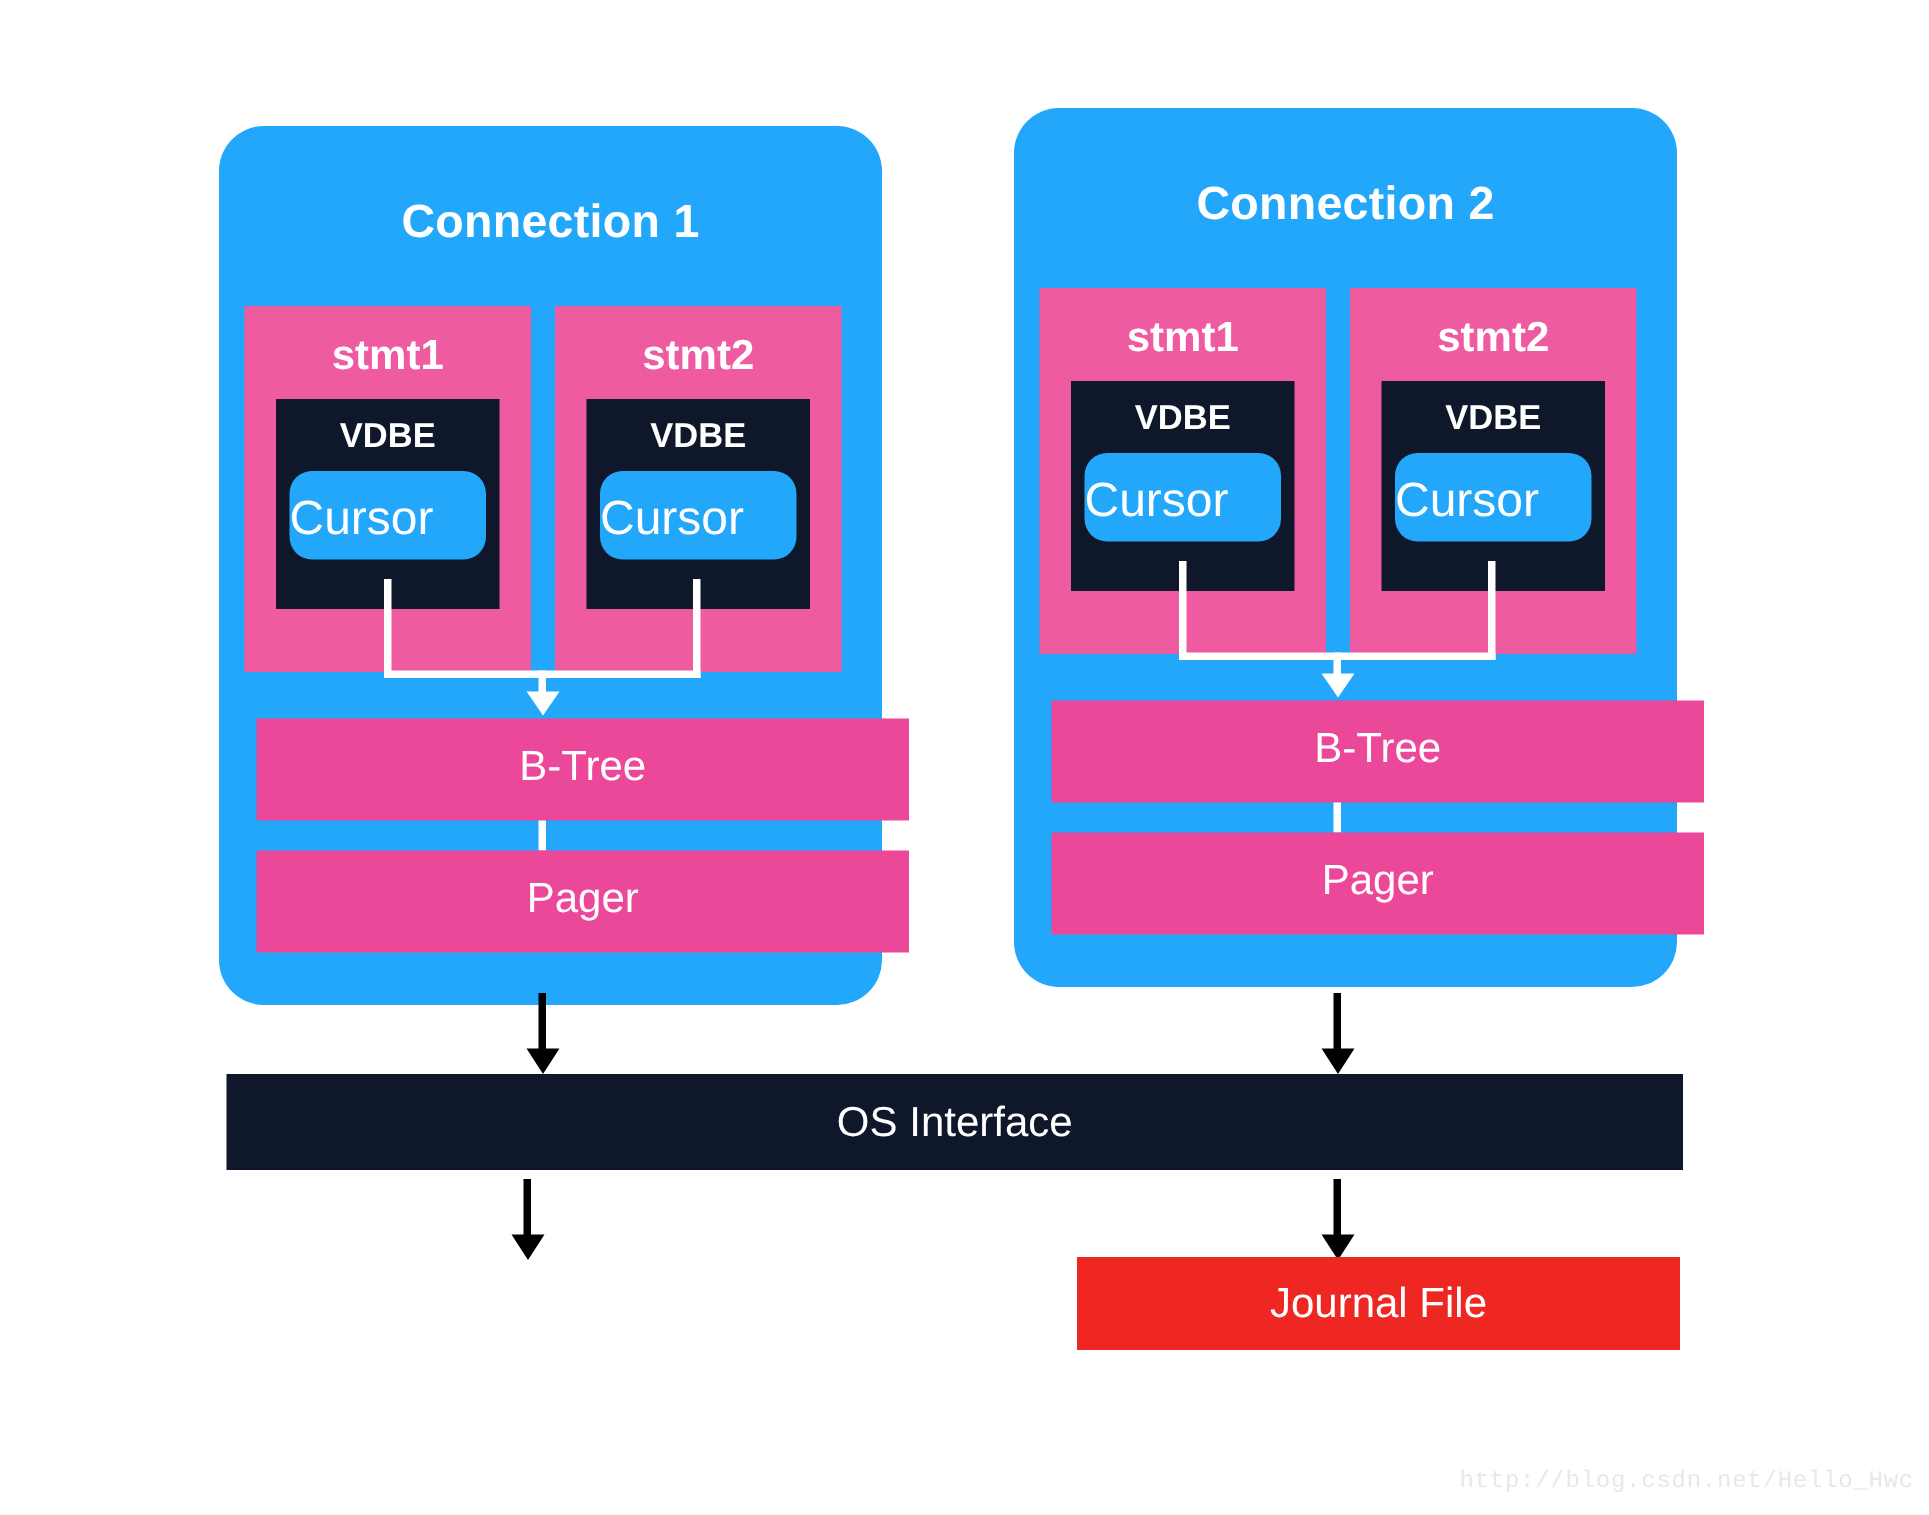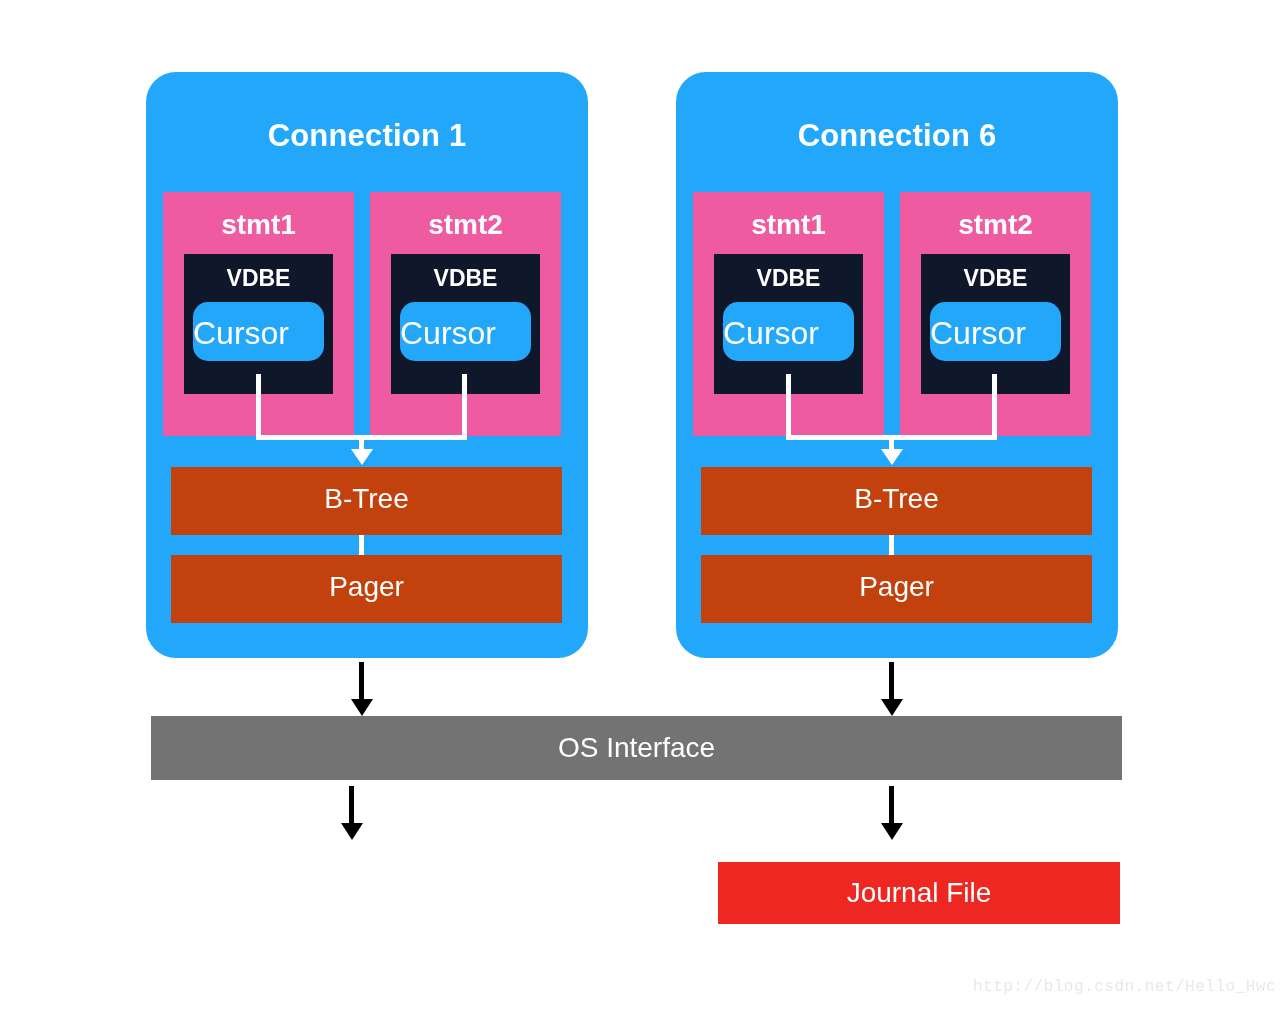--- a/index.html
+++ b/index.html
@@ -106,22 +106,23 @@
     width: 0;
     height: 0;
     border-left: 11px solid transparent;
     border-right: 11px solid transparent;
     border-top: 16px solid #ffffff;
   }
 
   
   .green-box {
     position: absolute;
-    background: #c2410c;
+    background: #ec4899;
     height: 68px;
+    padding-left: 44px;
   }
   .green-label {
     position: absolute;
     left: 0;
     right: 0;
     top: 16px;
     text-align: center;
     color: #ffffff;
     font-size: 28px;
   }
@@ -150,42 +151,42 @@
     left: 0;
     right: 0;
     top: 0;
     bottom: 0;
     display: flex;
     align-items: center;
     justify-content: center;
     color: #ffffff;
     font-size: 28px;
   }
-  #os-interface-bar { background: #737373; left: 151px; top: 716px; width: 971px; height: 64px; }
+  #os-interface-bar { background: #0f172a; left: 151px; top: 716px; width: 971px; height: 64px; }
   #database-file-bar { background: #fa9428; left: 151px; top: 838px; width: 402px; height: 62px; }
-  #journal-file-bar  { background: #ee2722; left: 718px; top: 838px; width: 402px; height: 62px; margin-top: 24px; }
+  #journal-file-bar  { background: #ee2722; left: 718px; top: 838px; width: 402px; height: 62px; }
 
   
   #watermark {
     position: absolute;
     right: 10px;
     top: 978px;
     color: #e8e8e8;
     font-family: "Liberation Mono", monospace;
     font-size: 16px;
     letter-spacing: 0.5px;
     white-space: nowrap;
   }
 </style>
 </head>
 <body>
 
 <div id="stage">
 
-  <div class="connection-panel" id="connection-1" style="left:146px; top:72px; width:442px; height:586px;">
+  <div class="connection-panel" id="connection-1" style="left:146px; top:84px; width:442px; height:586px;">
 
     <div class="connection-title">Connection 1</div>
 
     <div class="stmt-box" style="left:17px; width:191px;">
       <div class="stmt-label">stmt1</div>
       <div class="vdbe-box">
         <div class="vdbe-label">VDBE</div>
         <div class="cursor-box">
           <div class="cursor-label">Cursor</div>
         </div>
@@ -214,21 +215,21 @@
 
     <div class="wline" style="left:213px; top:463px; width:5px; height:20px;"></div>
 
     <div class="green-box" style="left:25px; width:391px; top:483px;">
       <div class="green-label">Pager</div>
     </div>
   </div>
 
   <div class="connection-panel" id="connection-2" style="left:676px; top:72px; width:442px; height:586px;">
 
-    <div class="connection-title">Connection 6</div>
+    <div class="connection-title">Connection 2</div>
 
     <div class="stmt-box" style="left:17px; width:191px;">
       <div class="stmt-label">stmt1</div>
       <div class="vdbe-box">
         <div class="vdbe-label">VDBE</div>
         <div class="cursor-box">
           <div class="cursor-label">Cursor</div>
         </div>
       </div>
     </div>

